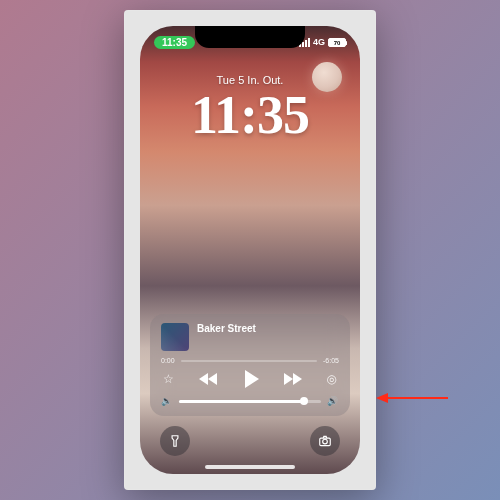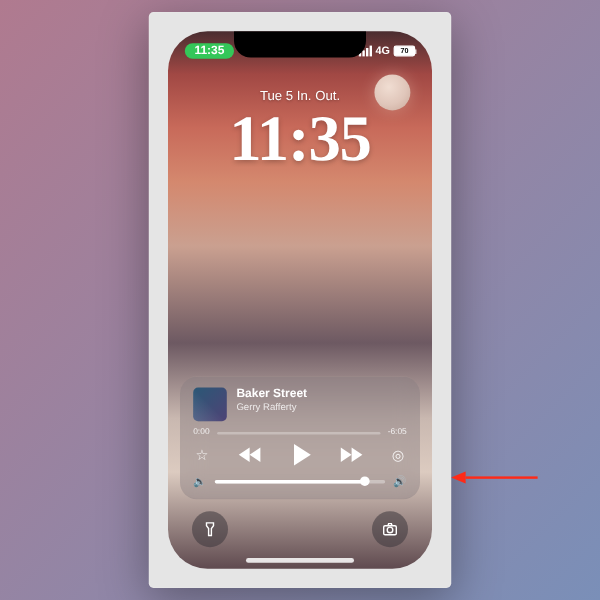--- a/index.html
+++ b/index.html
@@ -260,21 +260,20 @@
     <div class="clock-area">
       <div class="date">Tue 5  In. Out.</div>
       <div class="time">11:35</div>
     </div>
 
     <div class="player">
       <div class="track-row">
         <div class="album-art"></div>
         <div class="track-info">
           <div class="track-title">Baker Street</div>
-          <div class="track-artist">Gerry Rafferty</div>
         </div>
       </div>
 
       <div class="progress-row">
         <span>0:00</span>
         <div class="progress-bar"></div>
         <span>-6:05</span>
       </div>
 
       <div class="controls-row">

